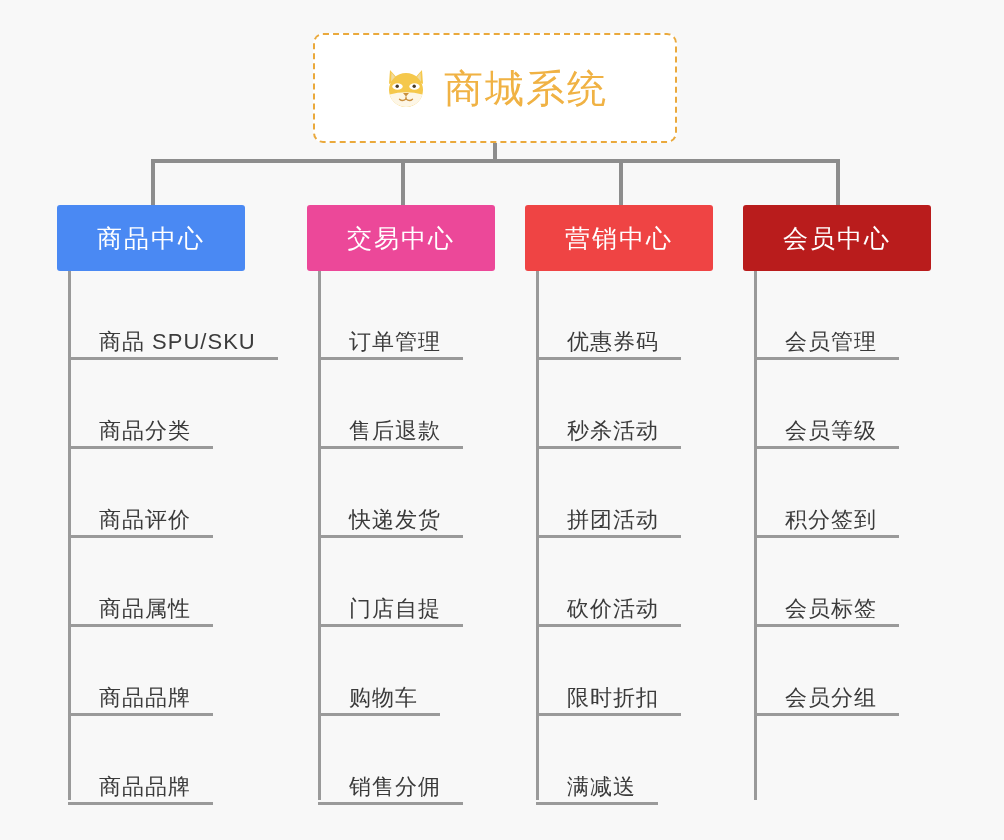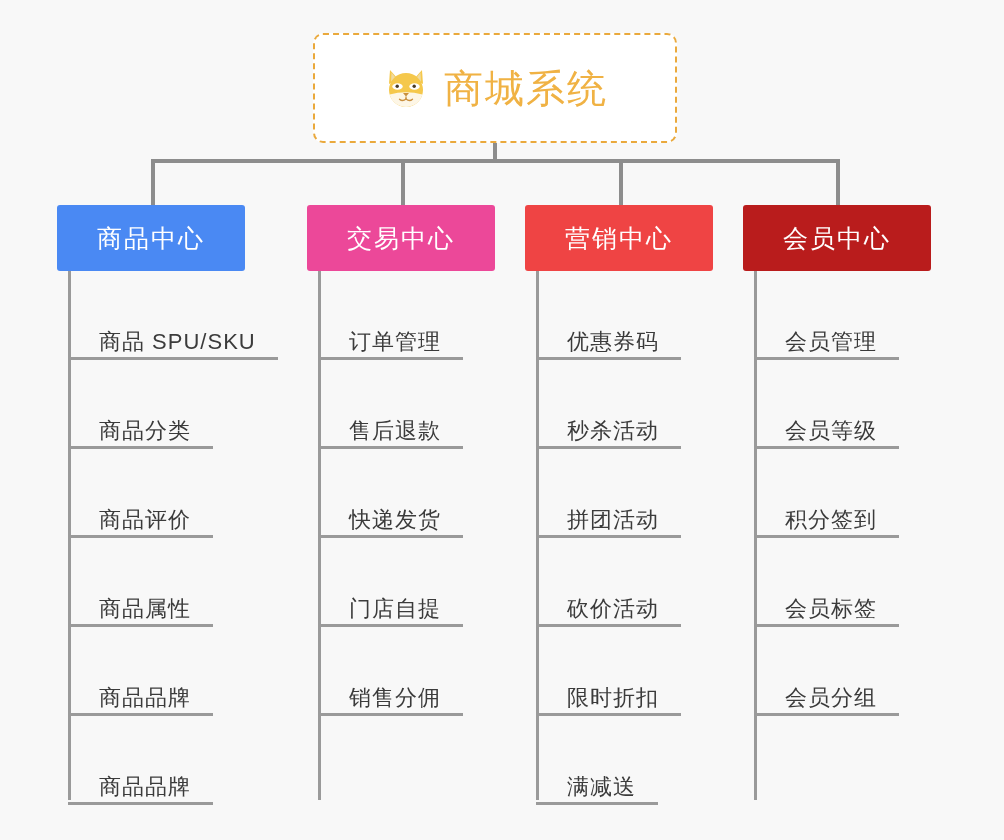--- a/index.html
+++ b/index.html
@@ -169,20 +169,23 @@
       <div class="leaf">
           <span class="leaf-inner">售后退款</span>
         </div>
       <div class="leaf">
           <span class="leaf-inner">快递发货</span>
         </div>
       <div class="leaf">
           <span class="leaf-inner">门店自提</span>
         </div>
       <div class="leaf">
+          <span class="leaf-inner">购物车</span>
+        </div>
+      <div class="leaf">
           <span class="leaf-inner">销售分佣</span>
         </div>
     </div>
   </div>
 
   <div class="col" style="left:525px; width:188px;">
     <div class="col-header" style="background:#ef4444;">
       <span>营销中心</span>
     </div>
     <div class="spine" style="height:529px;"></div>

